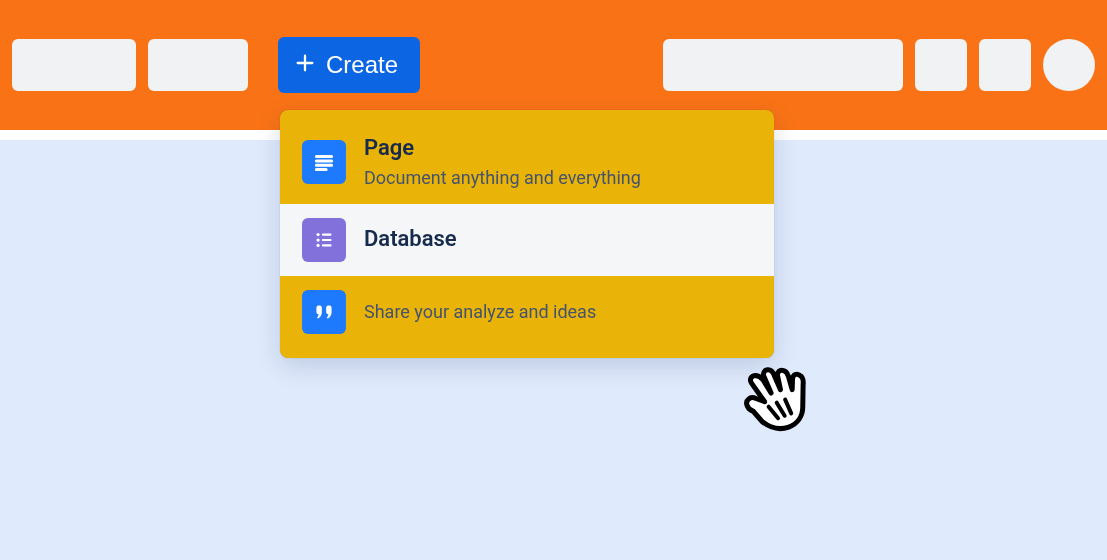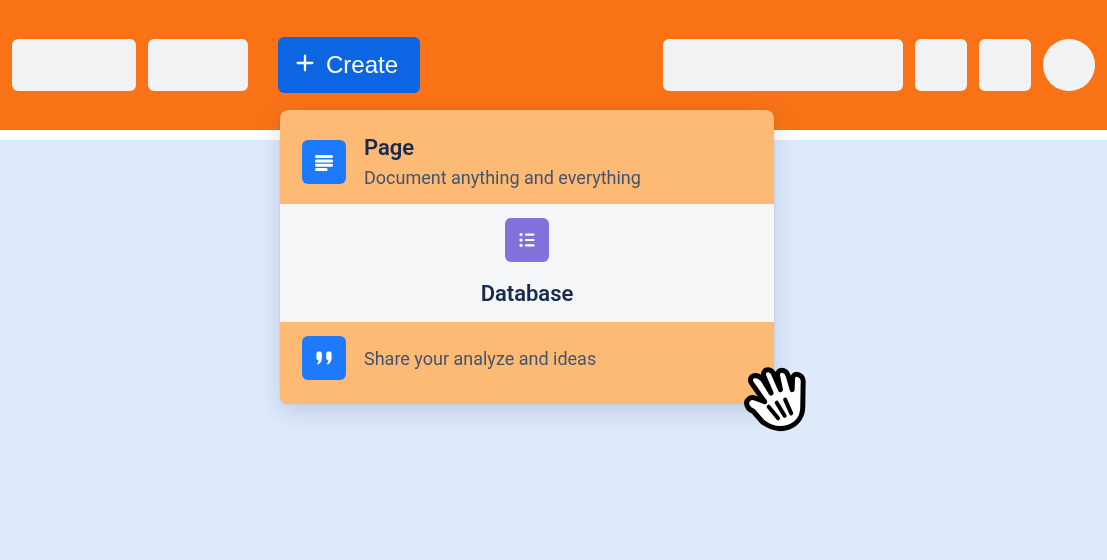--- a/index.html
+++ b/index.html
@@ -54,36 +54,35 @@
       left: 0;
       right: 0;
       bottom: 0;
       background: #dfeafd;
     }
     .dropdown {
       position: absolute;
       top: 110px;
       left: 280px;
       width: 494px;
-      background: #fdba74;
+      background: #eab308;
       border-radius: 8px;
       box-shadow: 0 8px 24px rgba(9, 30, 66, 0.15), 0 0 1px rgba(9, 30, 66, 0.3);
       padding: 10px 0;
       z-index: 10;
     }
     .menu-item {
       display: flex;
       align-items: center;
       gap: 18px;
       padding: 14px 22px;
       cursor: pointer;
     }
     .menu-item.hovered {
       background: #f5f6f7;
-      flex-direction: column;
     }
     .menu-icon {
       width: 44px;
       height: 44px;
       border-radius: 6px;
       display: flex;
       align-items: center;
       justify-content: center;
       flex-shrink: 0;
       color: #fff;

